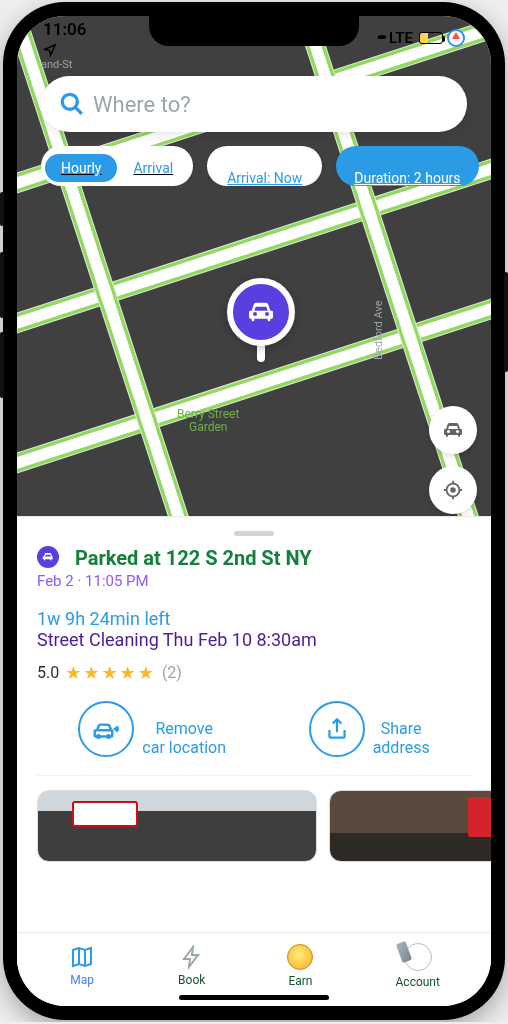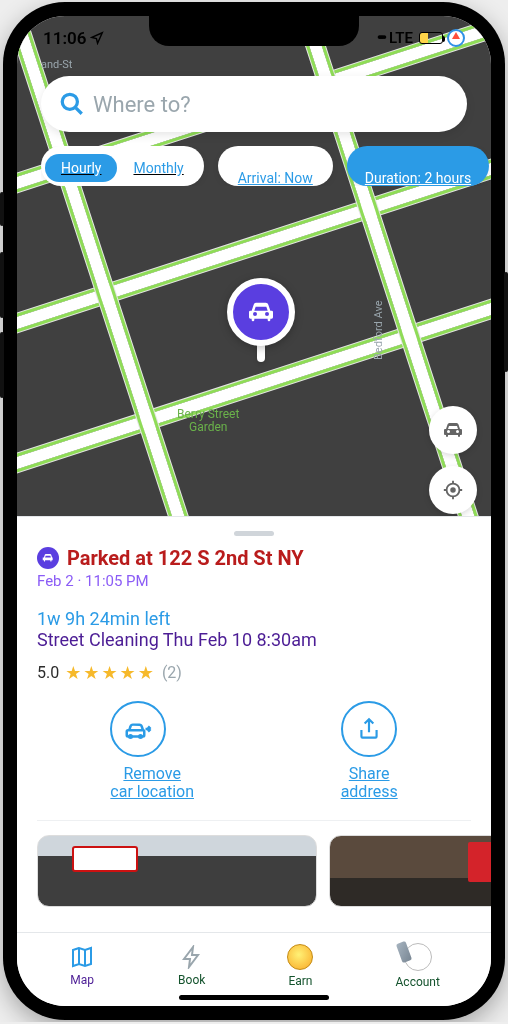--- a/index.html
+++ b/index.html
@@ -7,21 +7,21 @@
   .phone{width:502px;height:1018px;background:#000;border-radius:62px;padding:14px;position:relative;box-shadow:0 8px 24px rgba(0,0,0,.3);}
   .screen{width:100%;height:100%;background:#f3f3f3;border-radius:48px;overflow:hidden;position:relative;}
   .notch{position:absolute;top:0;left:50%;transform:translateX(-50%);width:210px;height:30px;background:#000;border-radius:0 0 20px 20px;z-index:30;}
   .side-btn{position:absolute;background:#111;border-radius:3px;}
   .sb-l1{left:-3px;top:190px;width:4px;height:34px;}
   .sb-l2{left:-3px;top:250px;width:4px;height:66px;}
   .sb-l3{left:-3px;top:330px;width:4px;height:66px;}
   .sb-r{right:-3px;top:270px;width:4px;height:100px;}
   
   .status{position:absolute;top:6px;left:0;right:0;height:32px;display:flex;justify-content:space-between;align-items:center;padding:0 26px;font-weight:600;z-index:20;font-size:17px;}
-  .status .left{display:flex;align-items:center;gap:4px;}
+  .status .left{display:flex;gap:4px;flex-direction:column;}
   .status .right{display:flex;align-items:center;gap:6px;font-size:15px;}
   .battery{width:24px;height:12px;border:1px solid #000;border-radius:3px;position:relative;display:inline-block;background:linear-gradient(90deg,#ffd54a 35%,transparent 35%);}
   .battery::after{content:"";position:absolute;right:-3px;top:3px;width:2px;height:6px;background:#000;border-radius:0 2px 2px 0;}
   .compass-dot{width:18px;height:18px;border-radius:50%;background:#fff;border:2px solid #3091e6;display:inline-flex;align-items:center;justify-content:center;margin-left:-2px;position:relative;}
   .compass-dot::before{content:"";width:0;height:0;border-left:4px solid transparent;border-right:4px solid transparent;border-bottom:7px solid #ff4e3a;position:absolute;top:1px;}
   
   .map{position:absolute;top:0;left:0;right:0;height:500px;background:#404040;}
   .street-name{position:absolute;font-size:11px;color:#9aa6ad;}
   .road{position:absolute;background:linear-gradient(180deg,#fff,#fff);border:4px solid #e5e5e5;border-radius:6px;}
   .road::before,.road::after{content:"";position:absolute;background:#8fdc57;}
@@ -43,40 +43,40 @@
   .filters{position:absolute;top:130px;left:24px;right:0;display:flex;gap:14px;z-index:15;overflow:hidden;}
   .pill{height:40px;border-radius:22px;display:flex;align-items:flex-end;font-size:14px;box-shadow:0 2px 6px rgba(0,0,0,.08);white-space:nowrap;text-decoration:underline;}
   .seg{background:#fff;padding:4px;gap:0;}
   .seg .opt{padding:6px 16px;border-radius:18px;color:#2b9be6;}
   .seg .opt.active{background:#2b9be6;color:#fff;}
   .pill.white{background:#fff;color:#2b9be6;padding:0 20px;}
   .pill.blue{background:#2b9be6;color:#fff;padding:0 18px;}
   
   .card{position:absolute;top:500px;left:0;right:0;bottom:74px;background:#fff;border-top:1px solid #e4e7ea;padding:14px 20px 0;overflow:hidden;}
   .grabber{width:40px;height:5px;background:#d0d5da;border-radius:3px;margin:0 auto 10px;}
-  .title-row{display:flex;align-items:center;gap:8px;font-size:20px;font-weight:700;color:#b91c1c;}
+  .title-row{display:flex;align-items:flex-start;gap:16px;font-size:20px;font-weight:700;color:#15803d;}
   .title-row .badge{width:22px;height:22px;border-radius:50%;background:#5a3ee0;display:inline-flex;align-items:center;justify-content:center;}
   .sub{color:#8b5cf6;font-size:15px;margin-top:2px;}
   .timeleft{color:#2b9be6;font-size:18px;margin-top:18px;}
   .sc{color:#4c1d95;font-size:18px;}
   .rating{display:flex;align-items:center;gap:6px;margin-top:12px;font-size:16px;color:#2b2b2b;}
   .stars{color:#f6b92b;letter-spacing:2px;font-size:18px;}
   .actions{display:flex;justify-content:space-around;margin-top:18px;padding-bottom:18px;border-bottom:1px solid #eef0f2;}
-  .action{display:flex;flex-direction:column;align-items:flex-start;gap:8px;color:#2b9be6;font-size:16px;text-align:center;line-height:1.15;text-decoration:underline;}
+  .action{display:flex;flex-direction:row;align-items:flex-end;gap:8px;color:#2b9be6;font-size:16px;text-align:center;line-height:1.15;}
   .circle{width:56px;height:56px;border-radius:50%;border:2px solid #2b9be6;display:flex;align-items:center;justify-content:center;}
   .thumbs{display:flex;gap:12px;margin-top:14px;}
   .thumb{flex:0 0 auto;height:72px;border-radius:12px;background:#6b6b6b;border:1px solid #ddd;background-size:cover;}
   .thumb.t1{flex:0 0 280px;background:linear-gradient(180deg,#cfd6dc 28%,#3e3e3e 28% 100%);position:relative;}
   .thumb.t1::before{content:"";position:absolute;top:10px;left:34px;width:62px;height:22px;background:#fff;border:2px solid #c11;border-radius:3px;}
   .thumb.t2{flex:0 0 180px;background:linear-gradient(180deg,#5a4a3d 0 60%,#2e2a26 60% 100%);position:relative;}
   .thumb.t2::after{content:"";position:absolute;right:10px;top:6px;width:30px;height:40px;background:#d4232a;border-radius:2px;}
   
   .tabbar{position:absolute;bottom:0;left:0;right:0;height:74px;background:#fff;border-top:1px solid #e4e7ea;display:flex;justify-content:space-around;align-items:center;padding:6px 10px 14px;}
   .tab{display:flex;flex-direction:column;align-items:center;gap:4px;font-size:12px;color:#14532d;}
-  .tab.active{color:#4c1d95;}
+  .tab.active{color:#3b82f6;}
   .home-ind{position:absolute;bottom:6px;left:50%;transform:translateX(-50%);width:150px;height:5px;background:#000;border-radius:3px;}
   .coin{width:26px;height:26px;border-radius:50%;background:radial-gradient(circle at 45% 40%,#fff176,#f9a825);border:1px solid #c38a12;}
   .avatar{width:28px;height:28px;border-radius:50%;background:#fff;border:1px solid #bbb;position:relative;}
   .avatar::before{content:"";position:absolute;left:-6px;top:-2px;width:10px;height:20px;background:linear-gradient(135deg,#a7b4c0,#788693);border-radius:2px;transform:rotate(-20deg);}
 </style>
 </head>
 <body>
 
 <div class="phone">
   <div class="side-btn sb-l1"></div>
@@ -136,21 +136,21 @@
       <svg width="26" height="26" viewBox="0 0 24 24" fill="none" stroke="currentColor" stroke-width="3">
           <circle cx="10" cy="10" r="7"></circle>
           <path d="M21 21l-5.5-5.5"></path>
         </svg>
       <span>Where to?</span>
     </div>
 
     <div class="filters">
       <div class="pill seg">
         <div class="opt active">Hourly</div>
-        <div class="opt">Monthly</div>
+        <div class="opt">Arrival</div>
       </div>
       <div class="pill white">Arrival: Now</div>
       <div class="pill blue">Duration: 2 hours</div>
     </div>
 
     <div class="card">
       <div class="grabber"></div>
       <div class="title-row">
         <span class="badge">
           <svg width="14" height="14" viewBox="0 0 24 24" fill="#fff">

